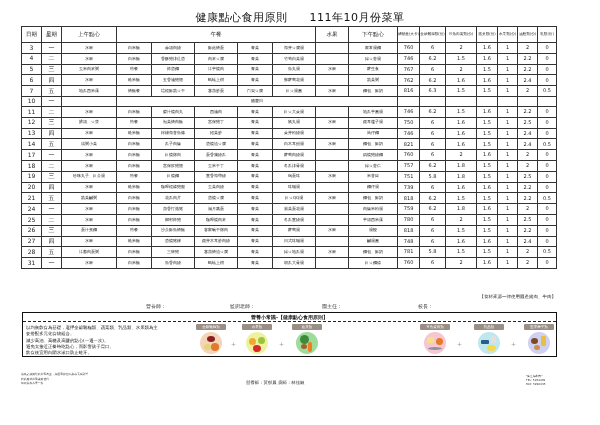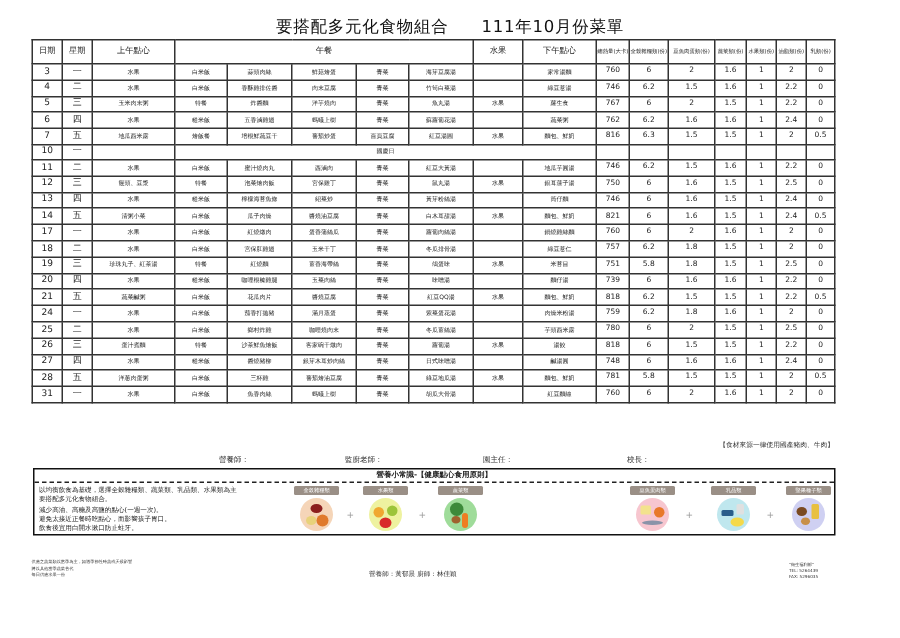--- a/index.html
+++ b/index.html
@@ -67,21 +67,21 @@
   }
   .foot-right {
     position: absolute; top: 374px; left: 526px; font-size: 2.8px; line-height: 4px; color: #333;
   }
   .dot { position: absolute; border-radius: 50%; }
 </style>
 </head>
 <body>
 
 <div class="title">
-  <span>要搭配多元化食物組合</span><span class="sp"></span><span>111年10月份菜單</span>
+  <span>健康點心食用原則</span><span class="sp"></span><span>111年10月份菜單</span>
 </div>
 
 <table class="menu">
   <colgroup>
     <col style="width:20px">
       <col style="width:20px">
       <col style="width:55px">
     <col style="width:35px">
       <col style="width:43px">
       <col style="width:43px">

